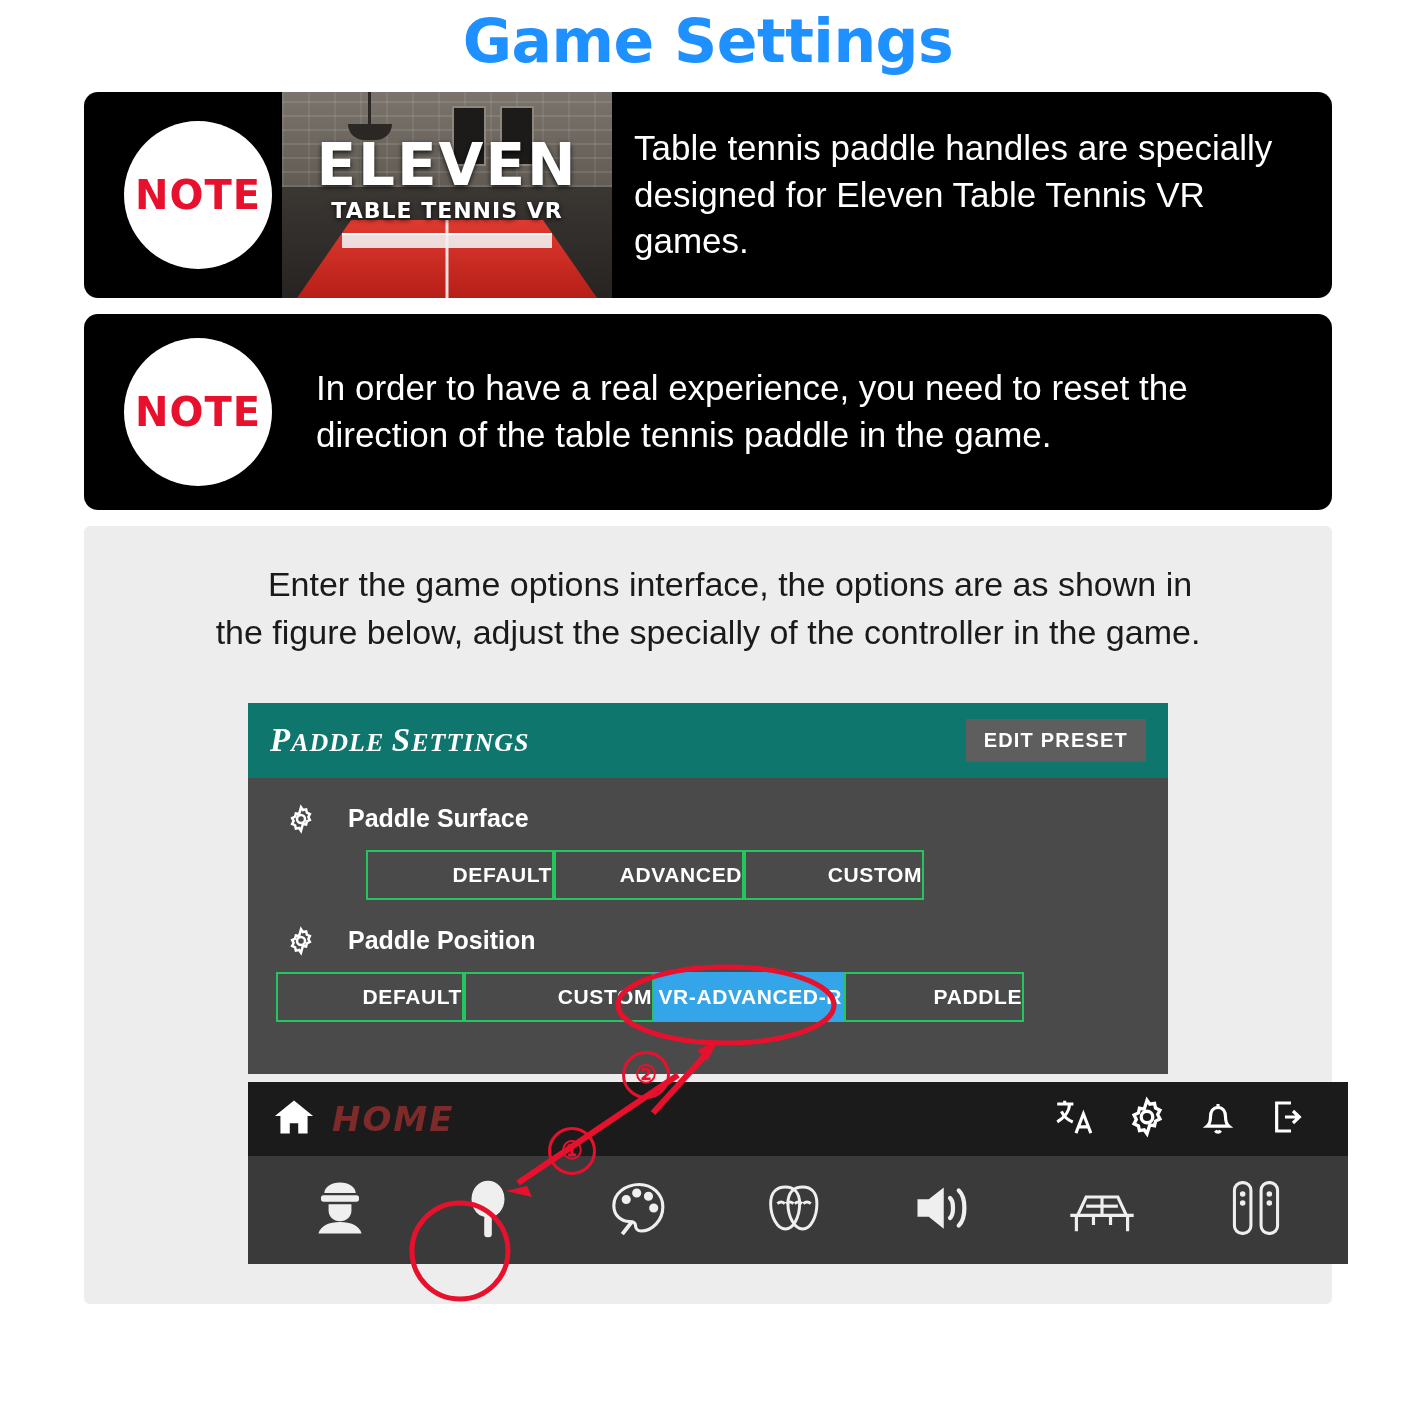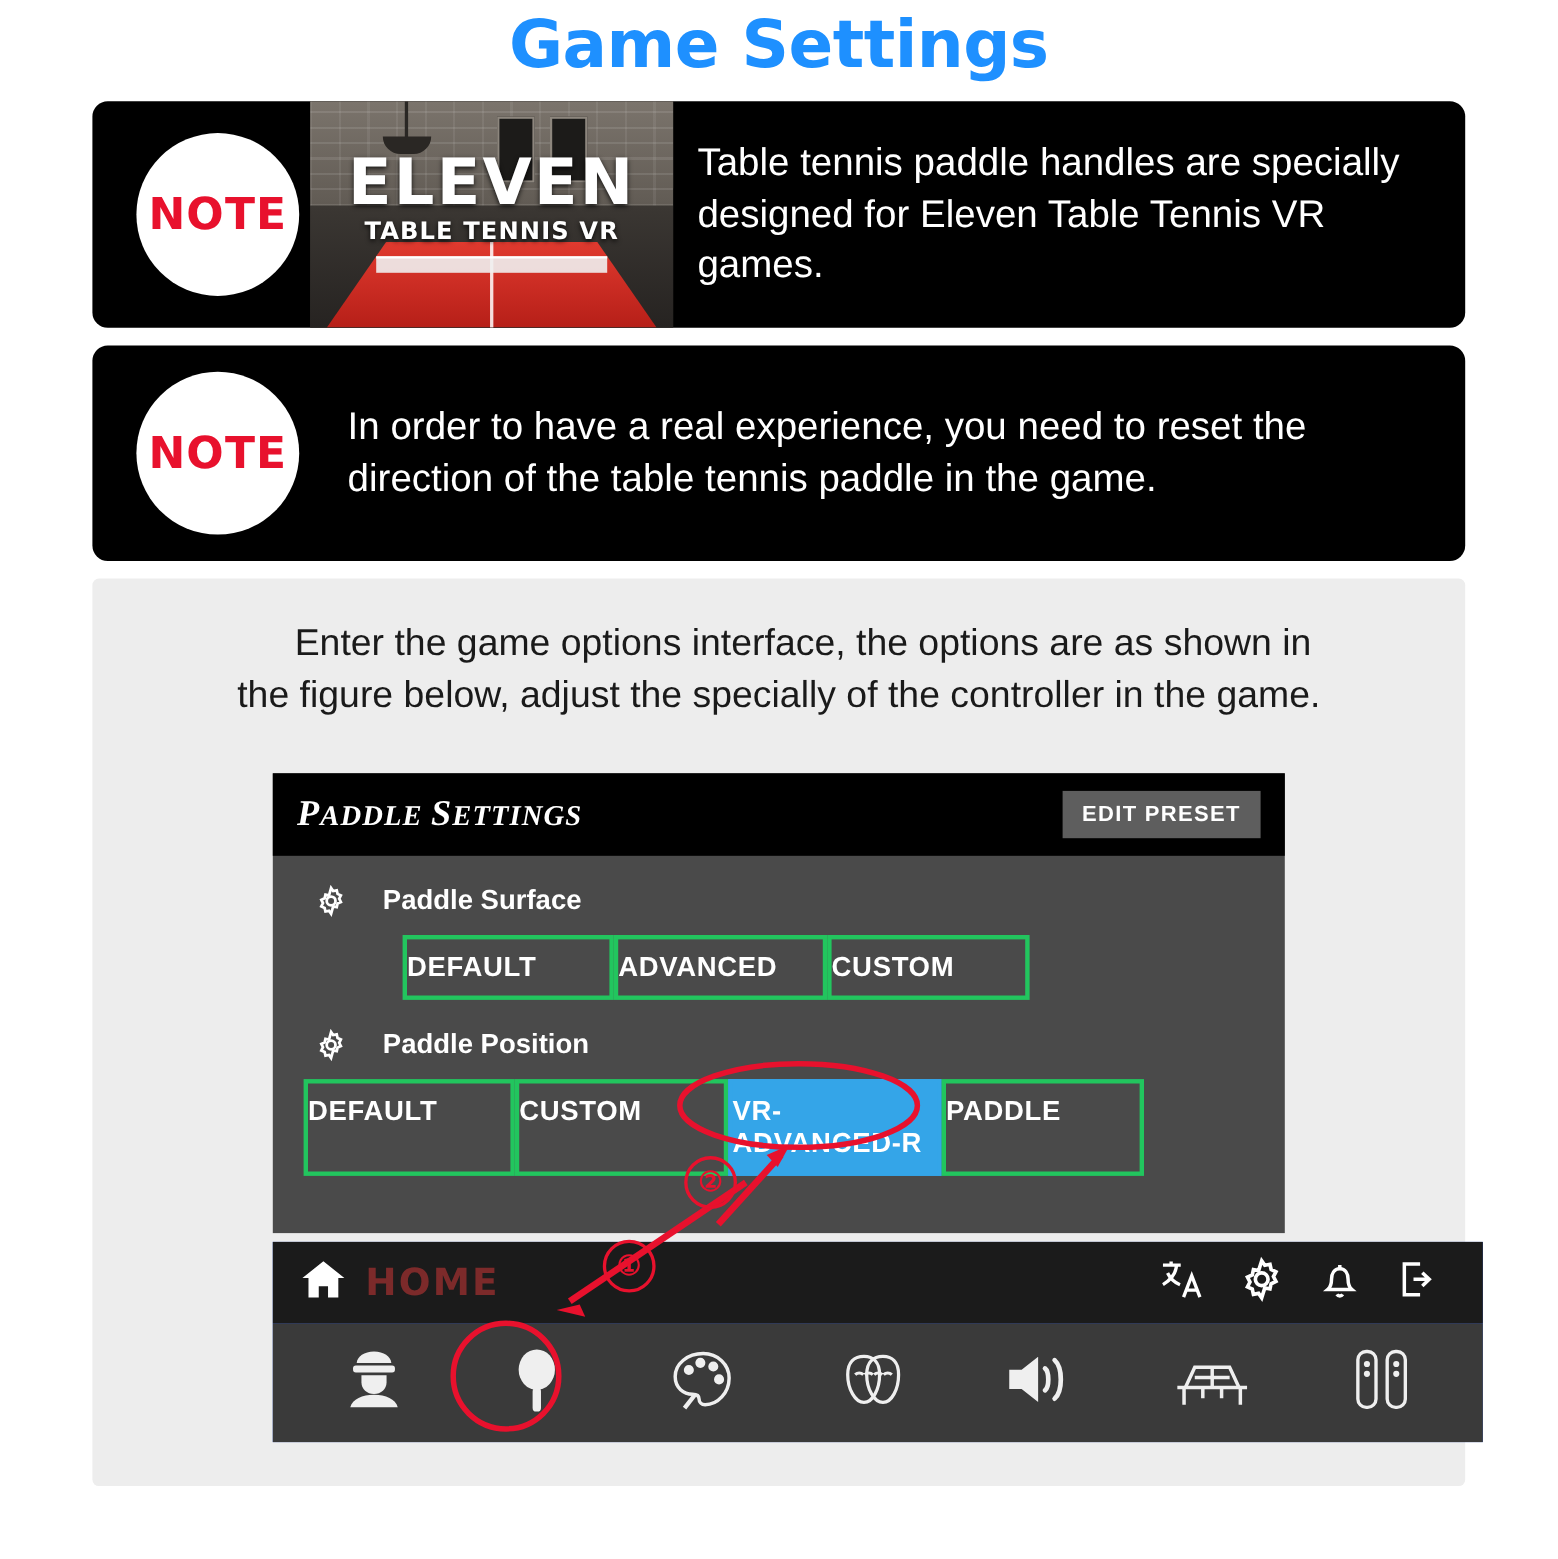--- a/index.html
+++ b/index.html
@@ -194,21 +194,21 @@
     position: relative;
   }
   .settings-box {
     background: #4a4a4a;
     padding: 0 0 52px 0;
   }
   .settings-header {
     display: flex;
     align-items: center;
     justify-content: space-between;
-    background: #000000;
+    background: #0f766e;
     padding: 16px 22px 16px 22px;
   }
   .settings-title {
     color: #ffffff;
     font-family: "Liberation Serif", serif;
     font-style: italic;
     font-weight: bold;
     font-size: 33px;
     letter-spacing: 1px;
   }
@@ -234,43 +234,44 @@
     width: 30px; height: 30px;
     flex: 0 0 30px;
   }
   .opt-row {
     display: flex;
     padding-left: 118px;
     margin-top: 16px;
     gap: 0;
   }
   .opt {
-    border: 4px solid #22c55e;
-    color: #ffffff;
-    font-size: 25px;
+    border: 2px solid #22c55e;
+    color: #ffffff;
+    font-size: 21px;
     font-weight: bold;
     letter-spacing: 0.6px;
     padding: 11px 0;
-    text-align: left;
+    text-align: right;
     background: transparent;
   }
   .opt.w1 { width: 184px; }
   .opt.w2 { width: 186px; }
   .opt.w3 { width: 176px; }
   .opt.selected {
     background: #34a5e8;
     border-color: #34a5e8;
   }
   .opt-row.pos { padding-left: 28px; }
 
   
   .toolbar {
     width: 1100px;
     margin: 8px auto 0 auto;
     background: #1d4ed8;
+    font-style: italic;
   }
   .toolbar-top {
     background: #1b1b1b;
     display: flex;
     align-items: center;
     height: 74px;
     padding: 0 24px;
   }
   .home-label {
     color: #7c2a2a;

